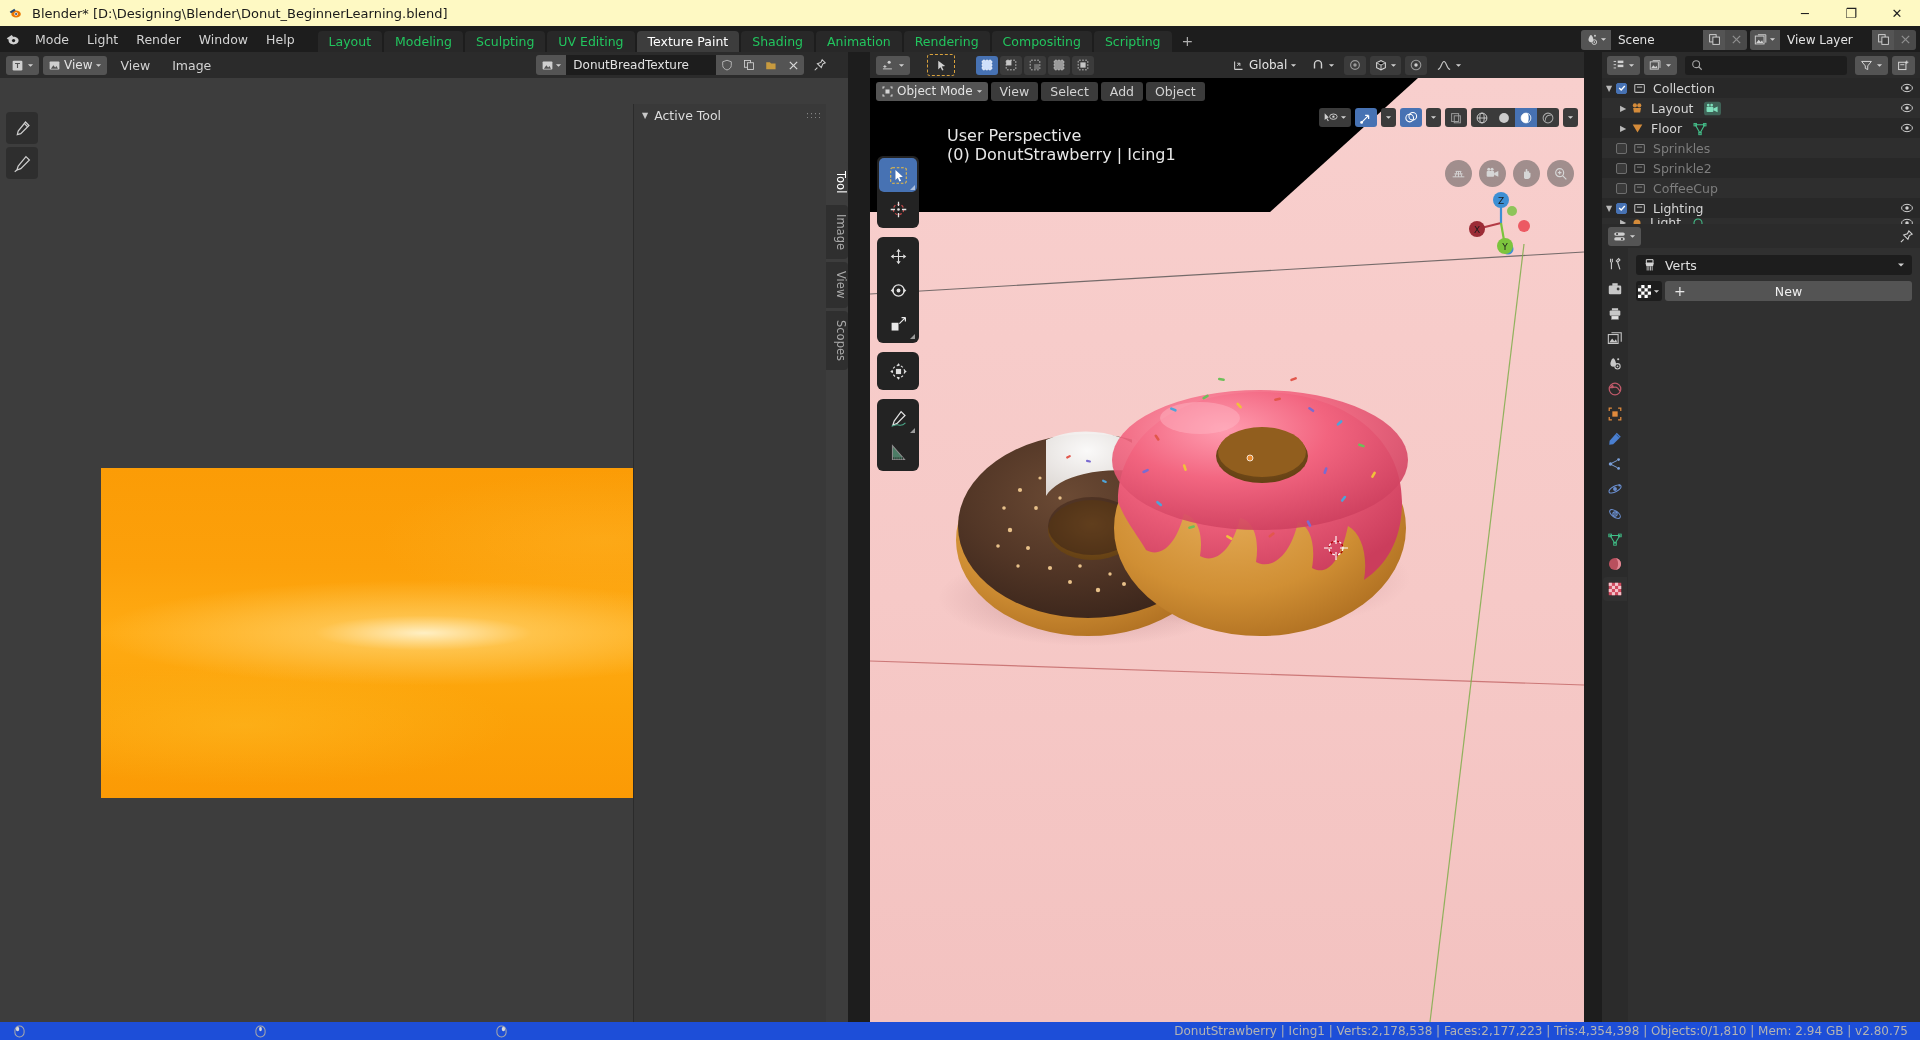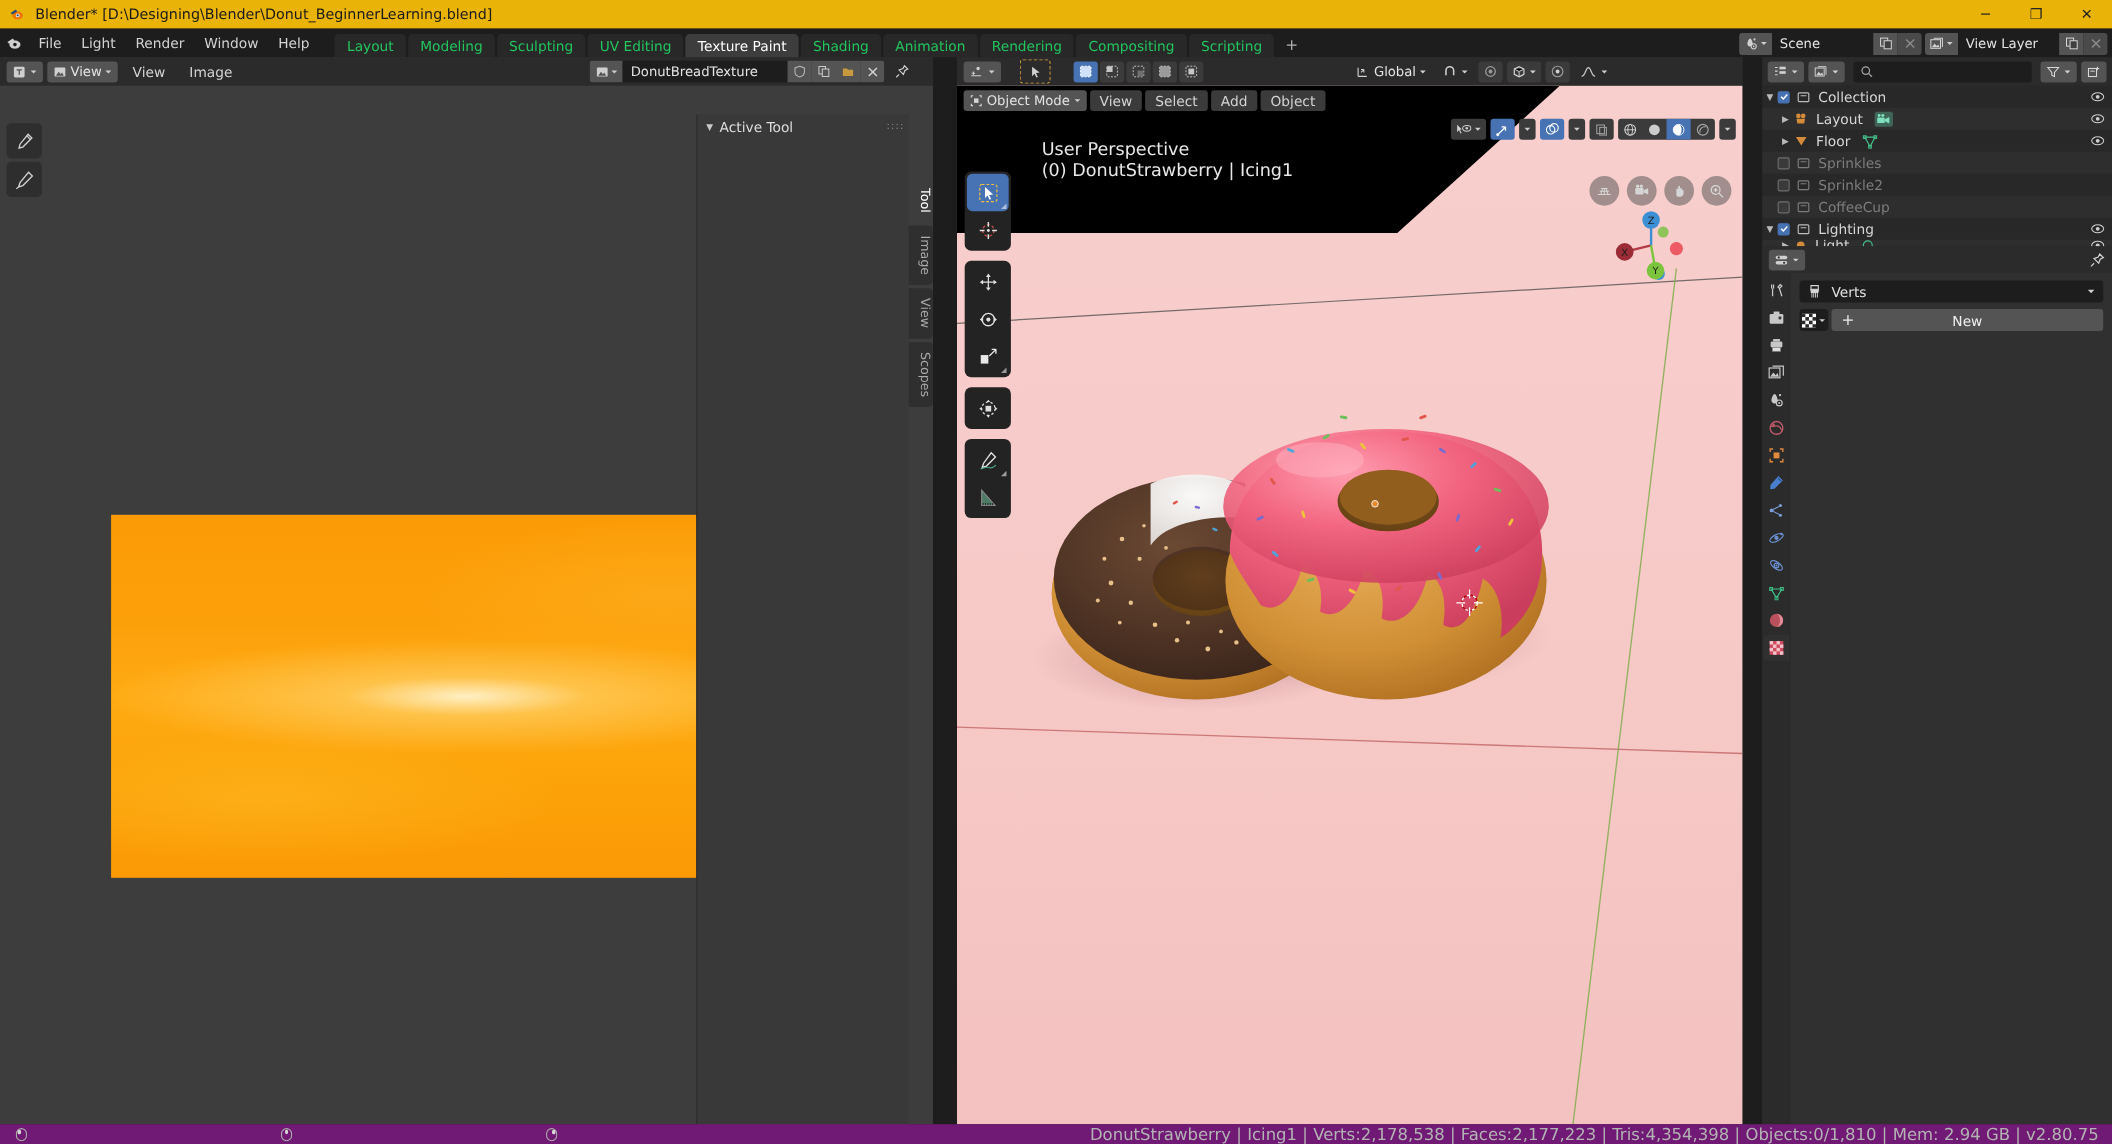--- a/index.html
+++ b/index.html
@@ -10,21 +10,21 @@
     font-size: 13px;
     color: #e5e5e5;
     overflow: hidden;
     user-select: none;
   }
   .app { position: relative; width: 1920px; height: 1040px; }
 
   
   .titlebar {
     position: absolute; left: 0; top: 0; width: 1920px; height: 26px;
-    background: #eab308; color: #1a1a1a;
+    background: #fef9c3; color: #1a1a1a;
     display: flex; align-items: center; padding-left: 8px;
     font-size: 13px;
   }
   .titlebar .blender-logo { width: 16px; height: 16px; margin-right: 8px; flex: 0 0 auto; }
   .titlebar .ttl { white-space: nowrap; }
   .win-btns { position: absolute; right: 0; top: 0; height: 26px; display: flex; }
   .win-btn {
     width: 46px; height: 26px; display: flex; align-items: center; justify-content: center;
     color: #222; font-size: 13px;
   }
@@ -215,22 +215,22 @@
     align-items: center; justify-content: center; gap: 2px;
   }
   .newbtn {
     flex: 1; height: 20px; background: #545454; border-radius: 3px; display: flex;
     align-items: center; justify-content: center; position: relative; font-size: 12.5px; color: #efefef;
   }
   .newbtn .plus { position: absolute; left: 9px; font-size: 14px; line-height: 14px; color: #e8e8e8; }
 
   
   .statusbar {
-    position: absolute; left: 0; bottom: 0; width: 1920px; height: 18px; background: #701a75;
-    display: flex; align-items: center; font-size: 15px; color: #a8a8a8;
+    position: absolute; left: 0; bottom: 0; width: 1920px; height: 18px; background: #1d4ed8;
+    display: flex; align-items: center; font-size: 12px; color: #a8a8a8;
   }
   .sb-mouse { display: flex; align-items: center; gap: 5px; }
   .sb-right { margin-left: auto; padding-right: 12px; color: #b3b3b3; white-space: nowrap; }
 
   svg { display: block; }
   .ic { fill: #d0d0d0; }
 </style>
 </head>
 <body>
 
@@ -252,21 +252,21 @@
   </div>
 
   <div class="topbar">
     <div class="topbar-logo">
       <svg width="17" height="17" viewBox="0 0 24 24">
         <path d="M5 13.5c0-3 3.2-5.4 7.1-5.4 3.9 0 7.1 2.4 7.1 5.4s-3.2 5.4-7.1 5.4C8.2 18.9 5 16.5 5 13.5z" fill="#d0d0d0"></path>
         <circle cx="12.1" cy="13.5" r="2.3" fill="#1d1d1d"></circle>
         <path d="M2.5 10.2 L9.5 5.6 L11.4 8.2 L4.6 12.3z" fill="#d0d0d0"></path>
       </svg>
     </div>
-    <div class="menu-item">File</div>
+    <div class="menu-item">Mode</div>
     <div class="menu-item">Light</div>
     <div class="menu-item">Render</div>
     <div class="menu-item">Window</div>
     <div class="menu-item">Help</div>
 
     <div class="ws-tabs">
       <div class="ws-tab">Layout</div>
       <div class="ws-tab">Modeling</div>
       <div class="ws-tab">Sculpting</div>
       <div class="ws-tab">UV Editing</div>

